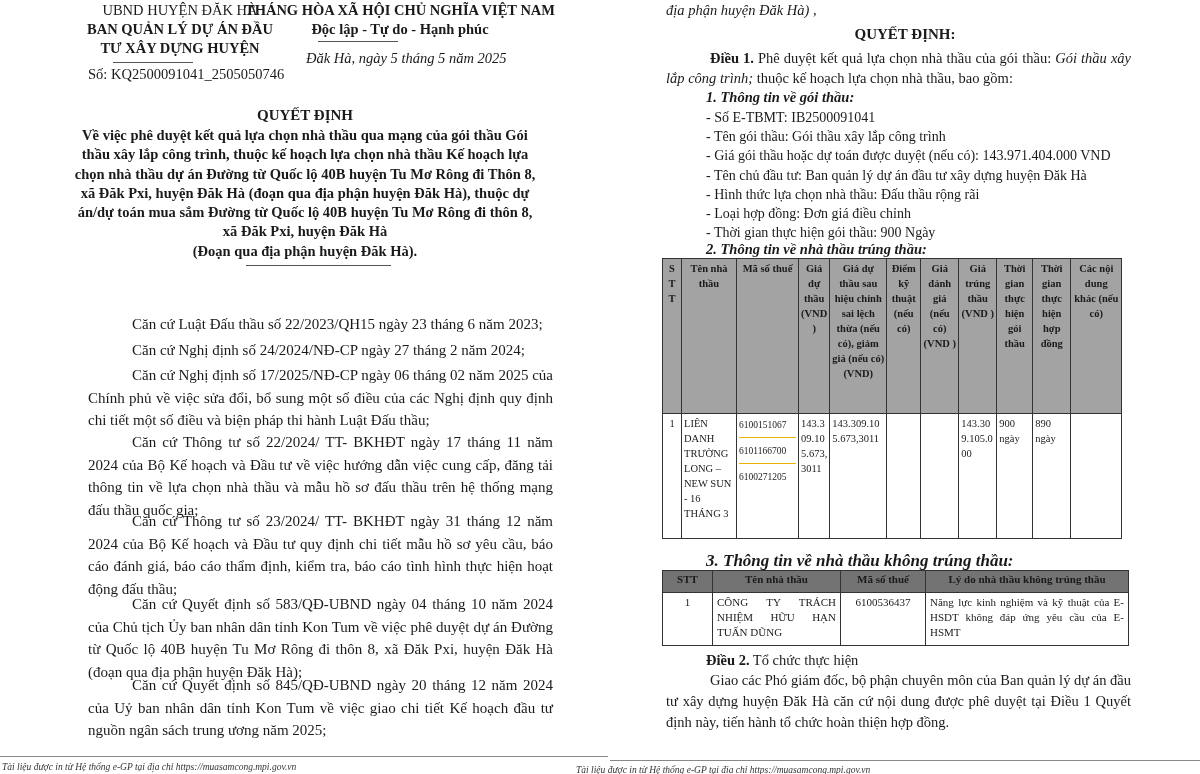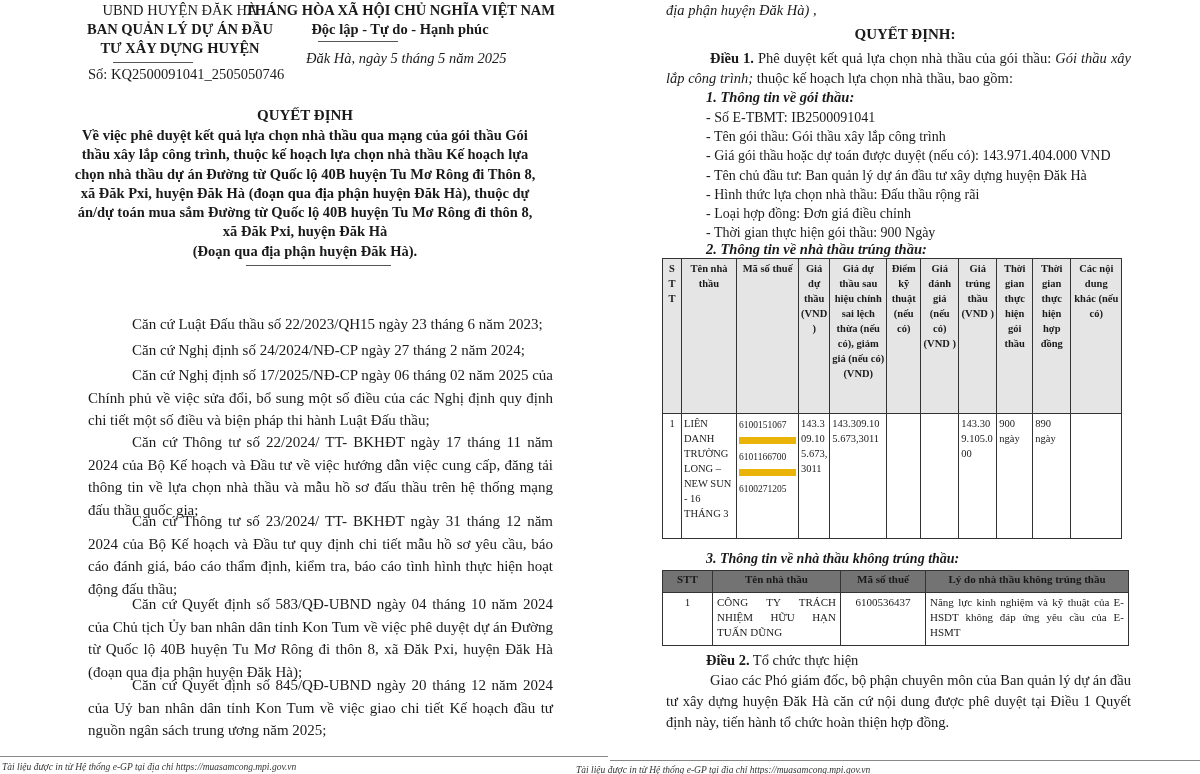--- a/index.html
+++ b/index.html
@@ -12,23 +12,23 @@
   .c{text-align:center;}
   .b{font-weight:bold;}
   .i{font-style:italic;}
   .hr{position:absolute;height:1px;background:#555;}
   .para{position:absolute;font-size:15px;line-height:22.5px;text-align:justify;}
   .indent{text-indent:44px;}
   .t14{font-size:14.5px;}
   table{border-collapse:collapse;}
   .tbl1{position:absolute;left:52px;top:258px;font-size:10.5px;}
   .tbl1 td,.tbl1 th{border:1.5px solid #333;vertical-align:top;padding:2px 2px;}
-  .tbl1 th{background:#e5e5e5;font-weight:bold;line-height:15px;height:150px;}
+  .tbl1 th{background:#a3a3a3;font-weight:bold;line-height:15px;height:150px;}
   .tbl1 td{line-height:15px;height:120px;}
-  .tax{border-bottom:7px solid #eab308;padding:2px 0 4px 0;margin-bottom:4px;}
+  .tax{border-bottom:1px solid #eab308;padding:2px 0 4px 0;margin-bottom:4px;}
   .tax:last-child{border-bottom:none;}
   .tbl2{position:absolute;left:52px;top:570px;font-size:11px;}
   .tbl2 td,.tbl2 th{border:1.5px solid #333;padding:2px 4px;vertical-align:top;}
   .tbl2 th{background:#737373;font-weight:bold;text-align:center;height:17px;}
   .tbl2 td{line-height:15px;height:48px;}
   .footer{position:absolute;font-size:9.5px;font-style:italic;color:#333;white-space:nowrap;}
 </style>
 </head>
 <body>
 
@@ -123,21 +123,21 @@
         <td></td>
         <td></td>
         <td style="word-break:break-all;">143.309.105.000</td>
         <td>900 ngày</td>
         <td>890 ngày</td>
         <td></td>
       </tr>
     </tbody>
   </table>
 
-  <div class="abs b i" style="left:96px;top:551px;font-size:14px;">3. Thông tin về nhà thầu không trúng thầu:</div>
+  <div class="abs b i" style="left:96px;top:551px;font-size:17px;">3. Thông tin về nhà thầu không trúng thầu:</div>
 
   <table class="tbl2">
     <thead>
       <tr>
         <th style="width:41px;">STT</th>
         <th style="width:119px;">Tên nhà thầu</th>
         <th style="width:76px;">Mã số thuế</th>
         <th style="width:194px;">Lý do nhà thầu không trúng thầu</th>
       </tr>
     </thead>

